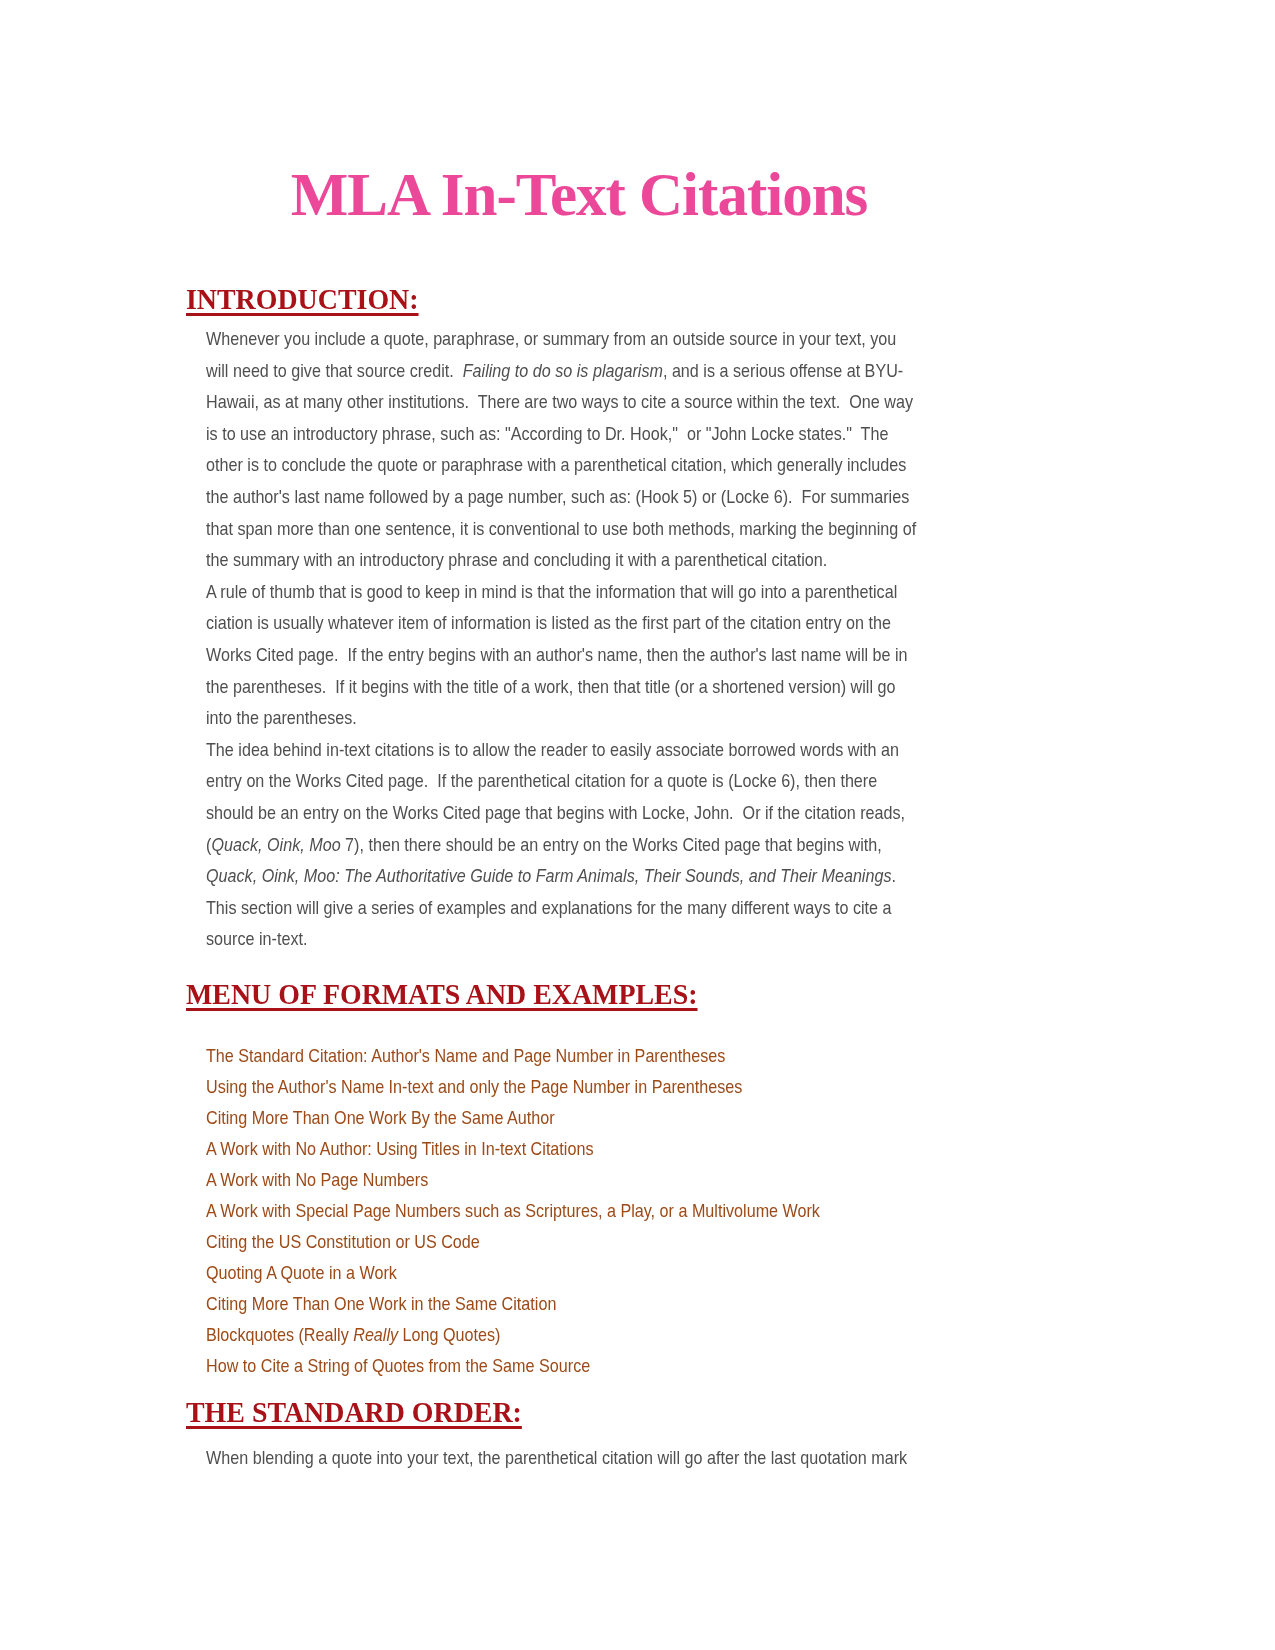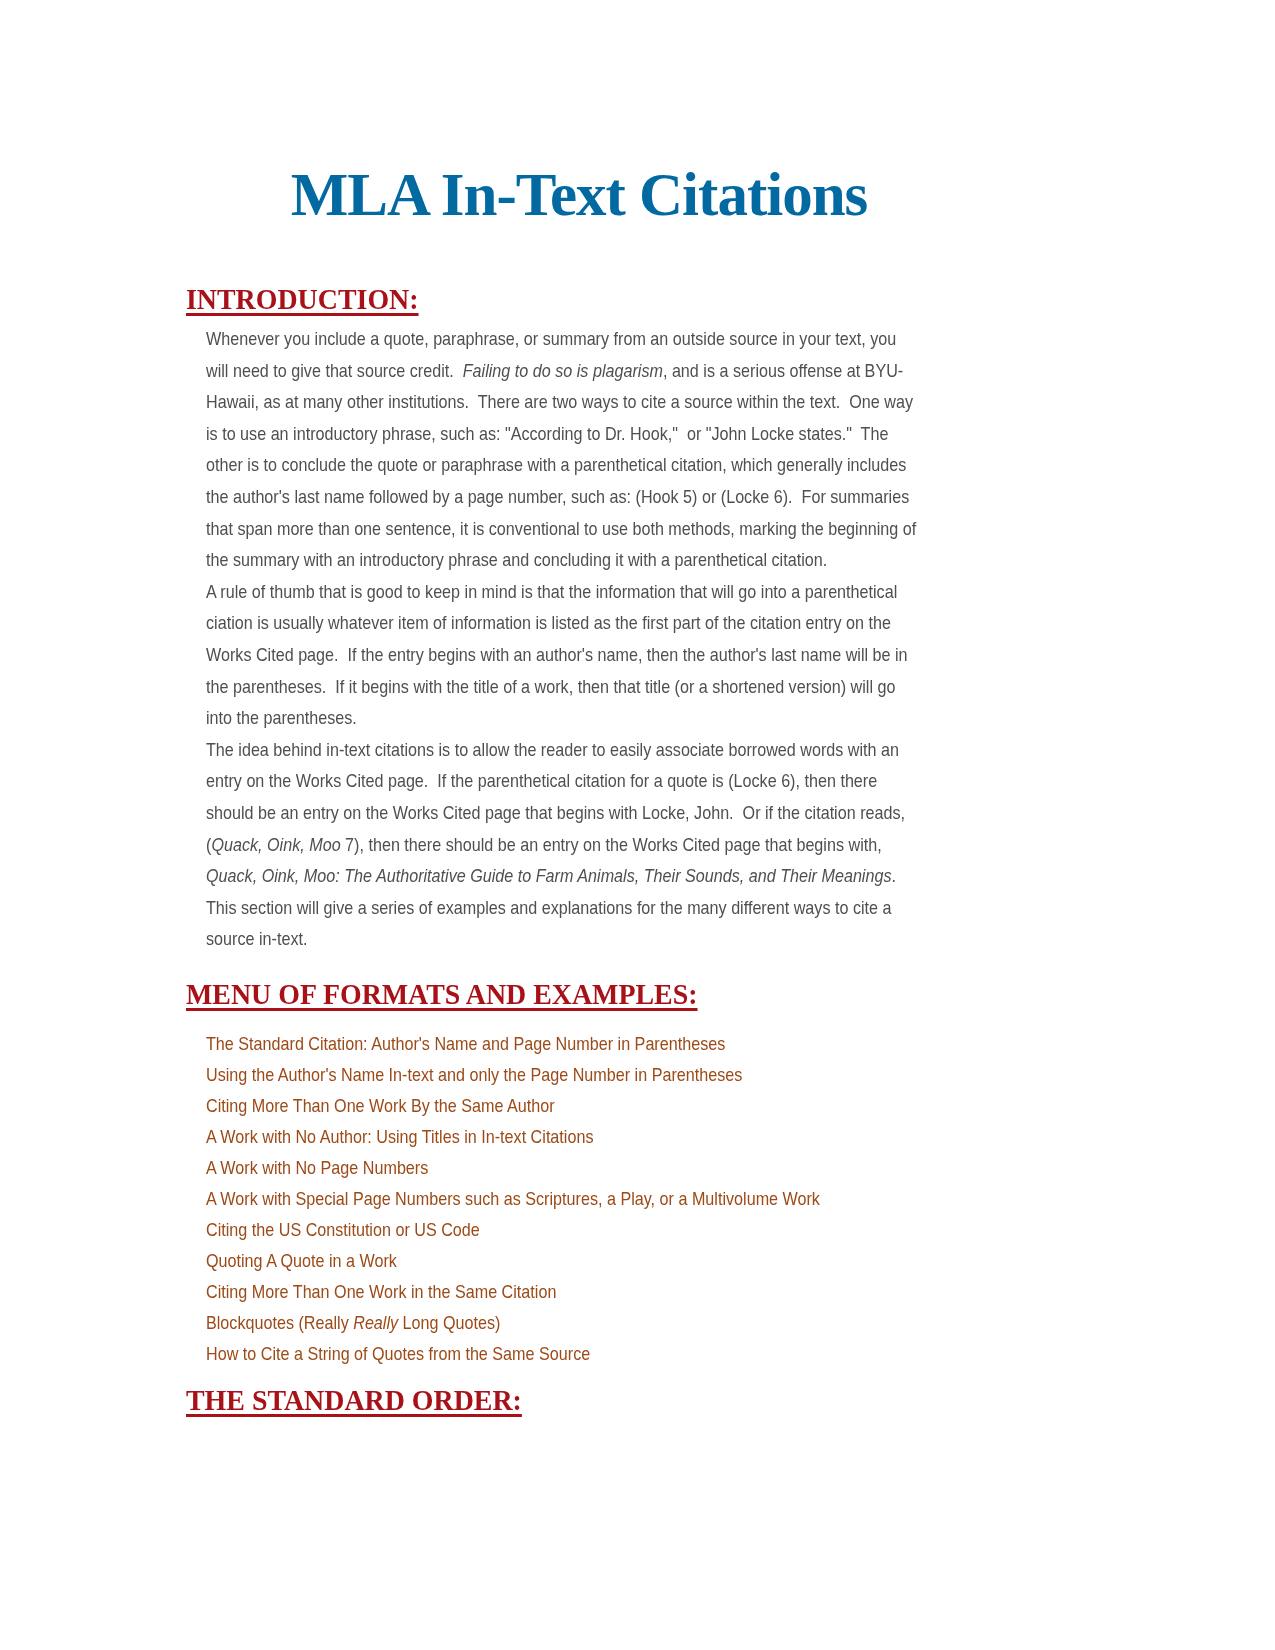--- a/index.html
+++ b/index.html
@@ -23,21 +23,21 @@
     width: 800px;
   }
   .doc-title {
     margin: 161px 0 0 0;
     width: 786px;
     text-align: center;
     font-family: "Liberation Serif", serif;
     font-weight: bold;
     font-size: 61px;
     line-height: 68px;
-    color: #0369a1;
+    color: #ec4899;
     letter-spacing: -1px;
   }
   .section-heading {
     margin: 0;
     font-family: "Liberation Serif", serif;
     font-weight: bold;
     font-size: 30px;
     line-height: 36px;
     color: #A81117;
     text-decoration: underline;
@@ -58,21 +58,21 @@
     font-size: 19px;
     line-height: 31.6px;
     color: #4F4F4F;
     white-space: pre-line;
     width: 941px;
     transform: scaleX(0.85);
     transform-origin: 0 0;
   }
   .para em, .menu-item em { font-style: italic; }
   .menu-list {
-    margin-top: 16px;
+    margin-top: 28px;
     padding-left: 20px;
   }
   .menu-item {
     font-size: 19px;
     line-height: 31px;
     color: #9C4A17;
     white-space: nowrap;
     width: max-content;
     transform: scaleX(0.85);
     transform-origin: 0 0;
@@ -123,15 +123,18 @@
         <div class="menu-item"><span>A Work with Special Page Numbers such as Scriptures, a Play, or a Multivolume Work</span></div>
         <div class="menu-item"><span>Citing the US Constitution or US Code</span></div>
         <div class="menu-item"><span>Quoting A Quote in a Work</span></div>
         <div class="menu-item"><span>Citing More Than One Work in the Same Citation</span></div>
         <div class="menu-item"><span>Blockquotes (Really </span><em>Really</em><span> Long Quotes)</span></div>
         <div class="menu-item"><span>How to Cite a String of Quotes from the Same Source</span></div>
       </div>
 
     <h2 class="section-heading h-order">THE STANDARD ORDER:</h2>
 
+    <div class="body-text last">
+        <p class="para"><span>When blending a quote into your text, the parenthetical citation will go after the last quotation mark</span></p>
+      </div>
 
   </div>
 </div>
 
 </body></html>

